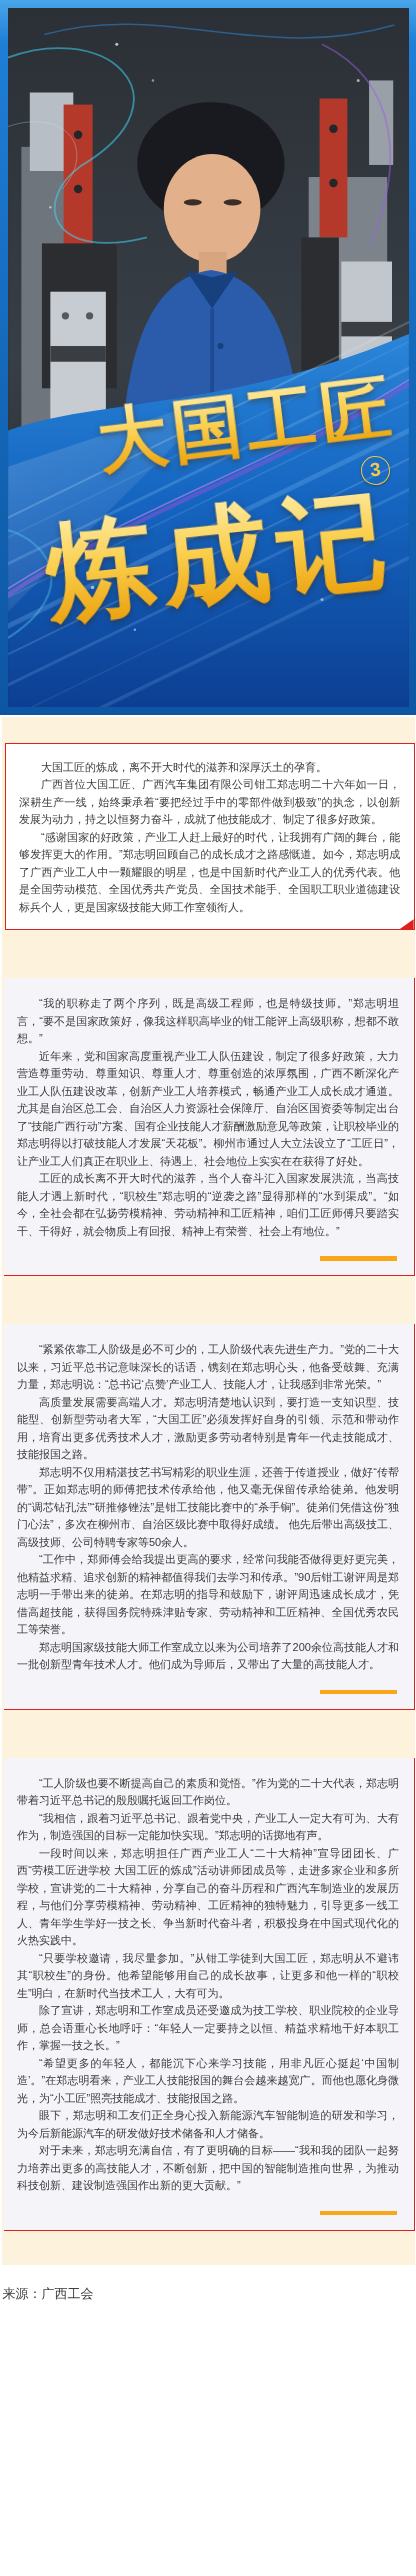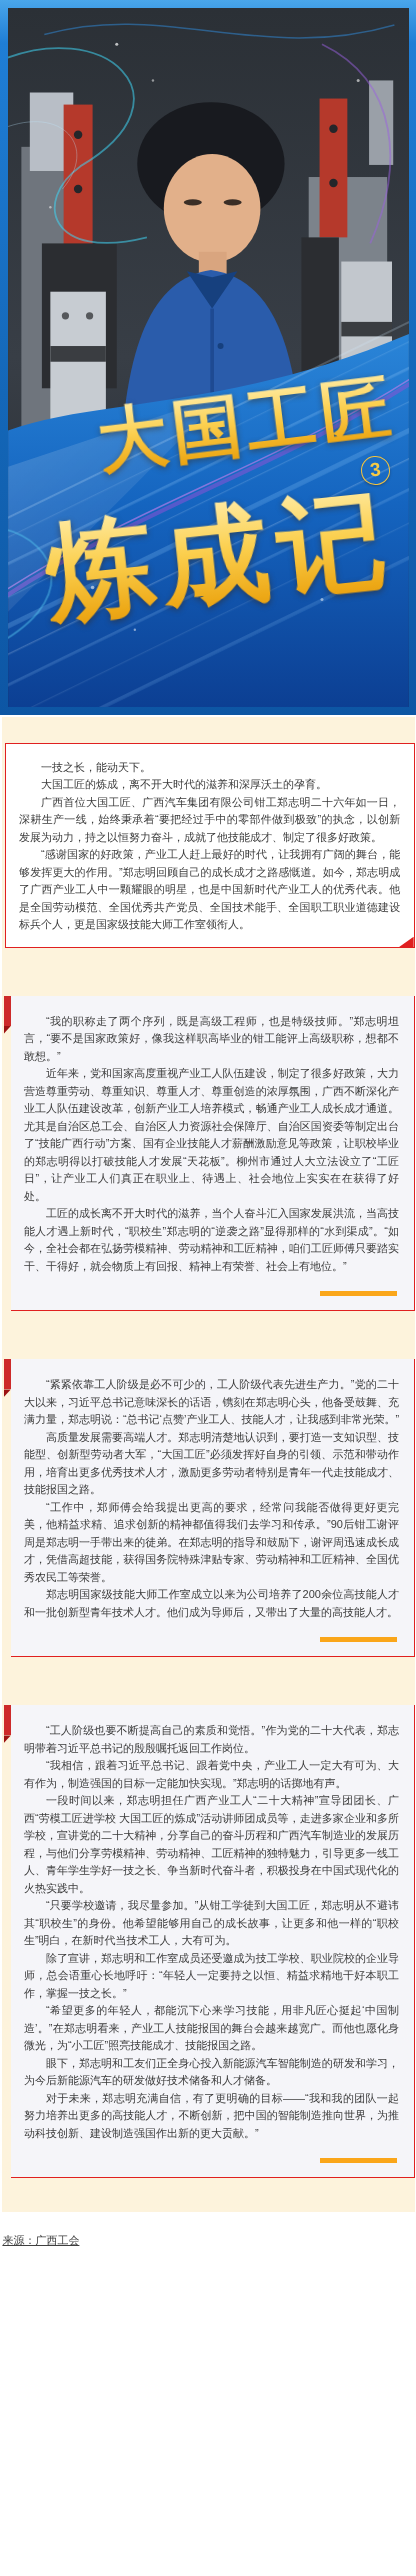--- a/index.html
+++ b/index.html
@@ -124,38 +124,37 @@
   .label-line{
     color:#ffffff;
     font-weight:bold;
     font-size:11.5px;
     line-height:13.3px;
     white-space:nowrap;
   }
   .section-card{
     position:relative;
     z-index:2;
-    margin-left:7px;
+    margin-left:0;
     margin-top:30px;
     background:#f5f5f9;
     border-right:1.2px solid #e02020;
     border-bottom:1.2px solid #e02020;
     padding:17px 14.5px 9.7px 13.3px;
   }
   .card-accent{
     width:77px;height:4.8px;
     background:#faa61a;
     margin:15.7px 2.4px 4.8px auto;
   }
   
   .footer{
     padding:20.5px 0 2.4px 2.4px;
-    font-size:11px;
+    font-size:13px;
     color:#3f3f3f;
-    text-decoration:underline;
   }
 </style>
 </head>
 <body>
 
 <div class="hero">
   <div class="hero-inner">
     <svg width="401" height="699" viewBox="0 0 664 1158">
       <defs>
         <linearGradient id="sky" x1="0" y1="0" x2="0" y2="1">
@@ -242,21 +241,20 @@
   </div>
 </div>
 
 <div class="band">
 
   <div class="dots">
     <span class="dot-a"></span><span class="dot-b"></span><span class="dot-c"></span>
   </div>
 
   <div class="intro-box">
-    <p class="body-p">一技之长，能动天下。</p>
     <p class="body-p">大国工匠的炼成，离不开大时代的滋养和深厚沃土的孕育。</p>
     <p class="body-p">广西首位大国工匠、广西汽车集团有限公司钳工郑志明二十六年如一日，深耕生产一线，始终秉承着“要把经过手中的零部件做到极致”的执念，以创新发展为动力，持之以恒努力奋斗，成就了他技能成才、制定了很多好政策。</p>
     <p class="body-p">“感谢国家的好政策，产业工人赶上最好的时代，让我拥有广阔的舞台，能够发挥更大的作用。”郑志明回顾自己的成长成才之路感慨道。如今，郑志明成了广西产业工人中一颗耀眼的明星，也是中国新时代产业工人的优秀代表。他是全国劳动模范、全国优秀共产党员、全国技术能手、全国职工职业道德建设标兵个人，更是国家级技能大师工作室领衔人。</p>
   </div>
 
   <div class="section">
     <div class="section-label">
       <div class="label-line">厚植沃土</div>
       <div class="label-line">产业工人的舞台更广阔</div>
     </div>
@@ -269,20 +267,21 @@
   </div>
 
   <div class="section">
     <div class="section-label">
       <div class="label-line">传承工匠精神</div>
       <div class="label-line">培养更多优秀技术人才</div>
     </div>
     <div class="section-card">
       <p class="body-p">“紧紧依靠工人阶级是必不可少的，工人阶级代表先进生产力。”党的二十大以来，习近平总书记意味深长的话语，镌刻在郑志明心头，他备受鼓舞、充满力量，郑志明说：“总书记‘点赞’产业工人、技能人才，让我感到非常光荣。”</p>
       <p class="body-p">高质量发展需要高端人才。郑志明清楚地认识到，要打造一支知识型、技能型、创新型劳动者大军，“大国工匠”必须发挥好自身的引领、示范和带动作用，培育出更多优秀技术人才，激励更多劳动者特别是青年一代走技能成才、技能报国之路。</p>
+      <p class="body-p">郑志明不仅用精湛技艺书写精彩的职业生涯，还善于传道授业，做好“传帮带”。正如郑志明的师傅把技术传承给他，他又毫无保留传承给徒弟。他发明的“调芯钻孔法”“研推修锉法”是钳工技能比赛中的“杀手锏”。徒弟们凭借这份“独门心法”，多次在柳州市、自治区级比赛中取得好成绩。 他先后带出高级技工、高级技师、公司特聘专家等50余人。</p>
       <p class="body-p">“工作中，郑师傅会给我提出更高的要求，经常问我能否做得更好更完美，他精益求精、追求创新的精神都值得我们去学习和传承。”90后钳工谢评周是郑志明一手带出来的徒弟。在郑志明的指导和鼓励下，谢评周迅速成长成才，凭借高超技能，获得国务院特殊津贴专家、劳动精神和工匠精神、全国优秀农民工等荣誉。</p>
       <p class="body-p">郑志明国家级技能大师工作室成立以来为公司培养了200余位高技能人才和一批创新型青年技术人才。他们成为导师后，又带出了大量的高技能人才。</p>
       <div class="card-accent"></div>
     </div>
   </div>
 
   <div class="section">
     <div class="section-label">
       <div class="label-line">技能成才</div>
       <div class="label-line">助力中国智造走向世界</div>

